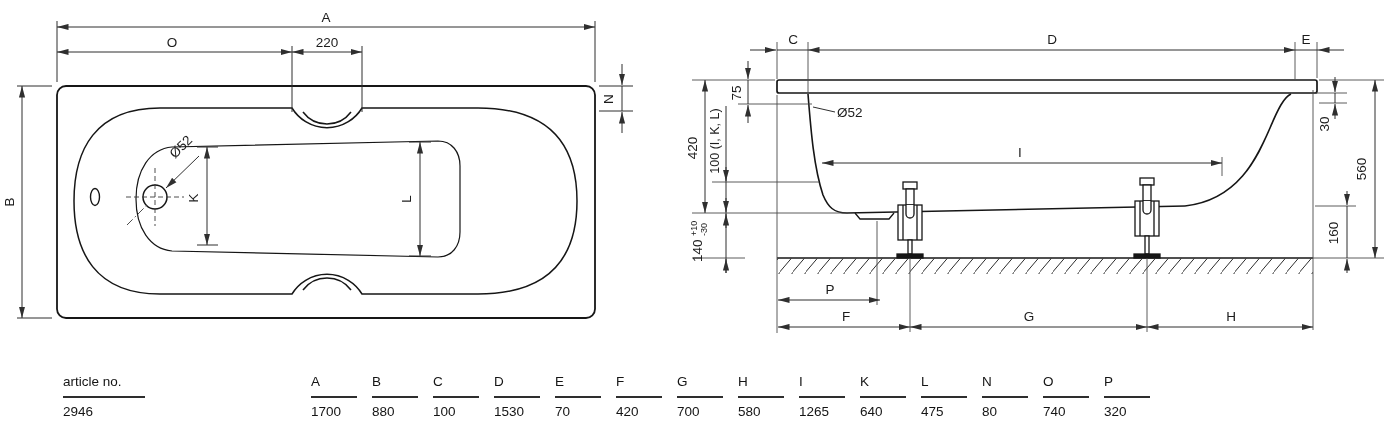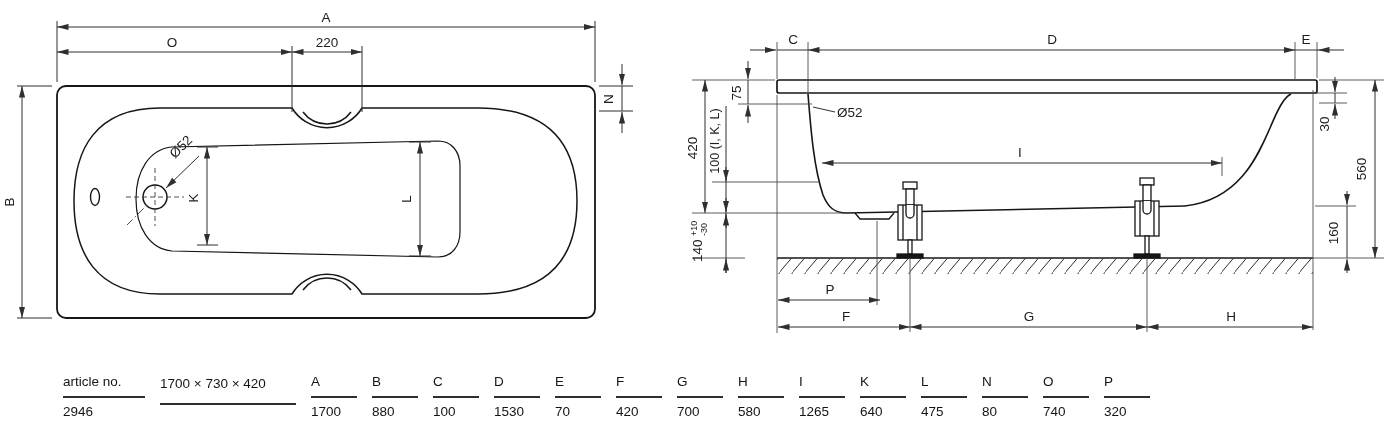--- a/index.html
+++ b/index.html
@@ -197,21 +197,20 @@
   </g>
 </svg>
 
 
 <div class="spec-table">
   <div class="col c0">
     <div class="th">article no.</div>
     <div class="td">2946</div>
   </div>
   <div class="col c1">
-    <div class="td">1700 × 730 × 420</div>
   </div>
   <div class="col cl">
     <div class="th">A</div>
     <div class="td">1700</div>
   </div>
   <div class="col cl">
     <div class="th">B</div>
     <div class="td">880</div>
   </div>
   <div class="col cl">

